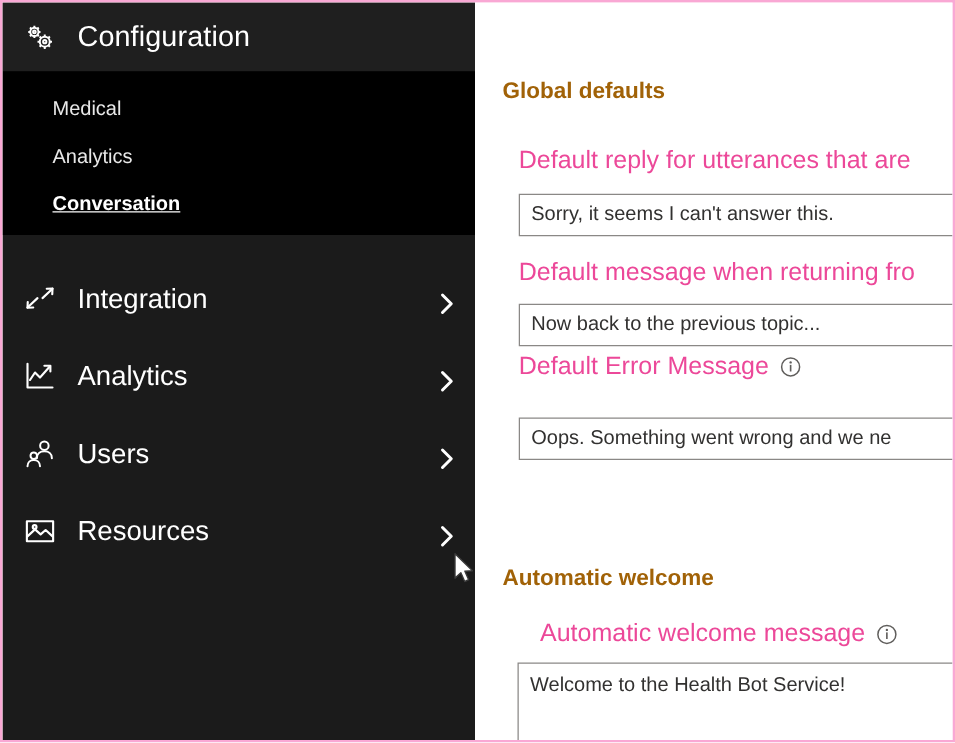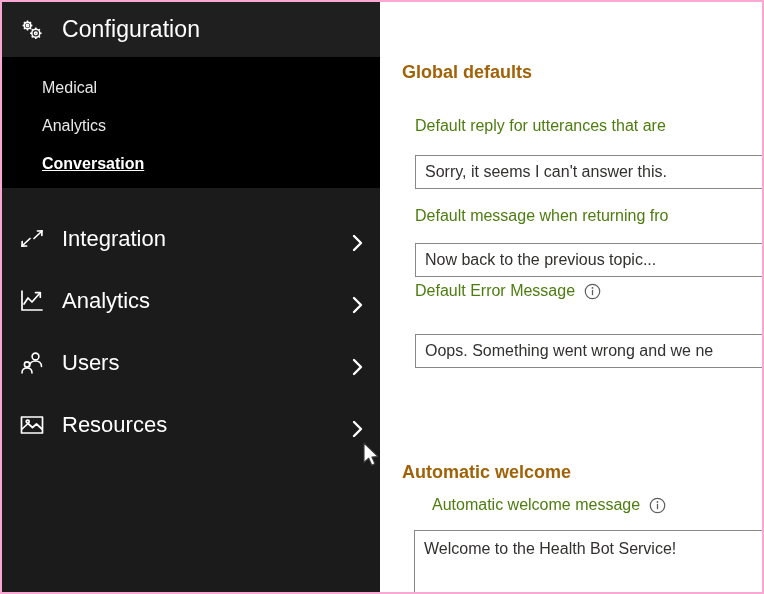--- a/index.html
+++ b/index.html
@@ -121,22 +121,22 @@
   }
   .section-title {
     position: absolute;
     color: #a16207;
     font-size: 18px;
     font-weight: bold;
     white-space: nowrap;
   }
   .field-label {
     position: absolute;
-    color: #4d7c0f;
-    font-size: 16px;
+    color: #ec4899;
+    font-size: 20px;
     white-space: nowrap;
     display: flex;
     align-items: center;
     gap: 9px;
   }
   .txt-input {
     position: absolute;
     height: 34px;
     box-sizing: border-box;
     border: 1px solid #8a8886;
@@ -308,21 +308,21 @@
       <span class="info-icon">
         <svg width="17" height="17" viewBox="0 0 17 17">
           <circle cx="8.5" cy="8.5" r="7.2" fill="none" stroke="#605e5c" stroke-width="1.2"></circle>
           <circle cx="8.5" cy="4.9" r="0.95" fill="#605e5c"></circle>
           <rect x="7.85" y="6.9" width="1.3" height="5.3" fill="#605e5c"></rect>
         </svg>
       </span>
     </div>
     <div class="txt-input" style="left:35px; top:332px; width:360px;">Oops. Something went wrong and we ne</div>
 
-    <div class="section-title" style="left:22px; top:460px;">Automatic welcome</div>
+    <div class="section-title" style="left:22px; top:450px;">Automatic welcome</div>
 
     <div class="field-label" style="left:52px; top:494px;">
       <span>Automatic welcome message</span>
       <span class="info-icon">
         <svg width="17" height="17" viewBox="0 0 17 17">
           <circle cx="8.5" cy="8.5" r="7.2" fill="none" stroke="#605e5c" stroke-width="1.2"></circle>
           <circle cx="8.5" cy="4.9" r="0.95" fill="#605e5c"></circle>
           <rect x="7.85" y="6.9" width="1.3" height="5.3" fill="#605e5c"></rect>
         </svg>
       </span>

